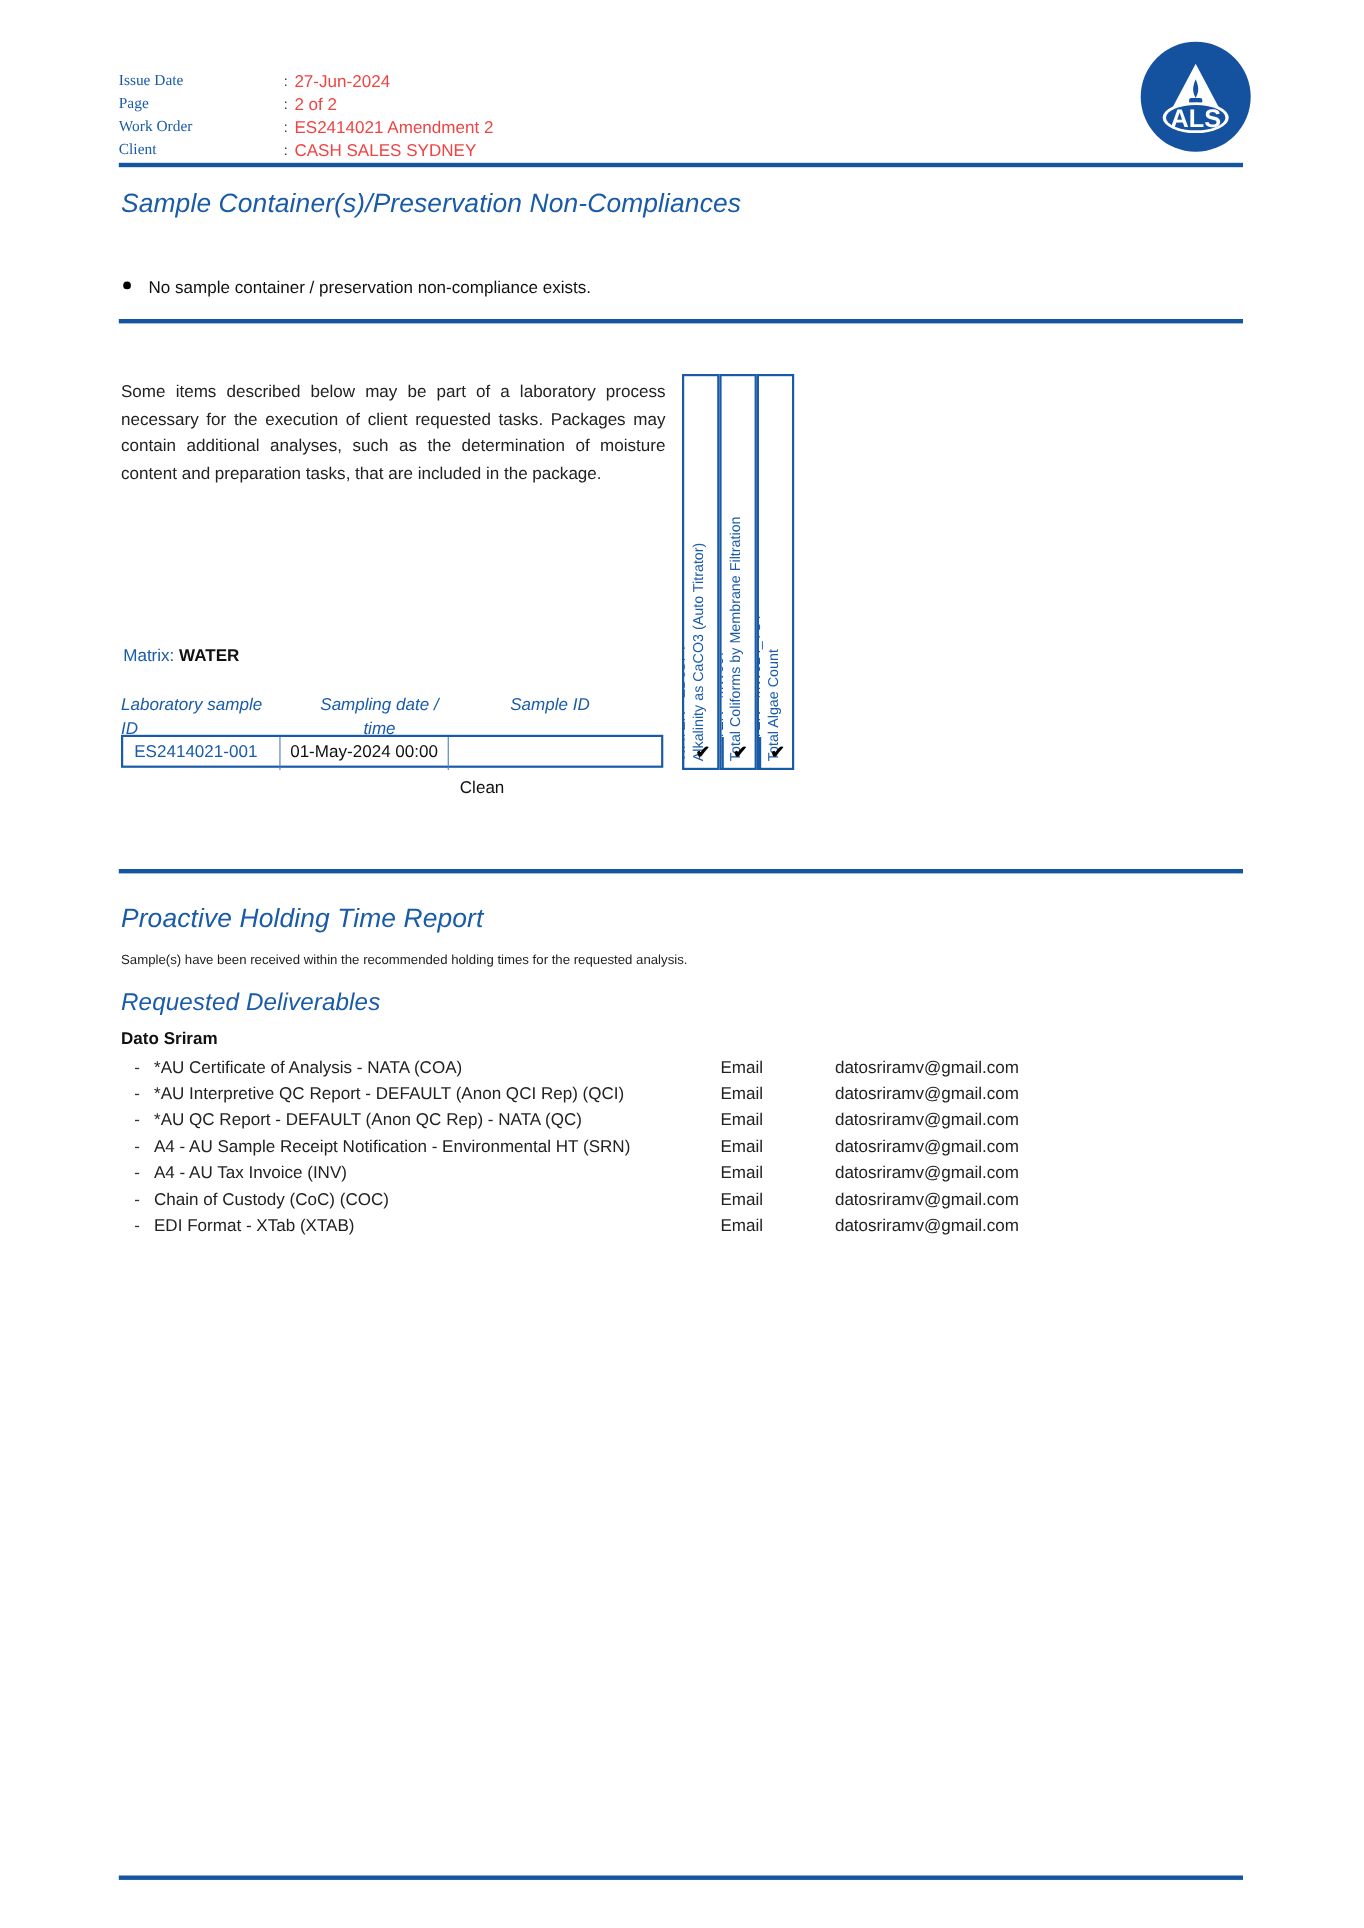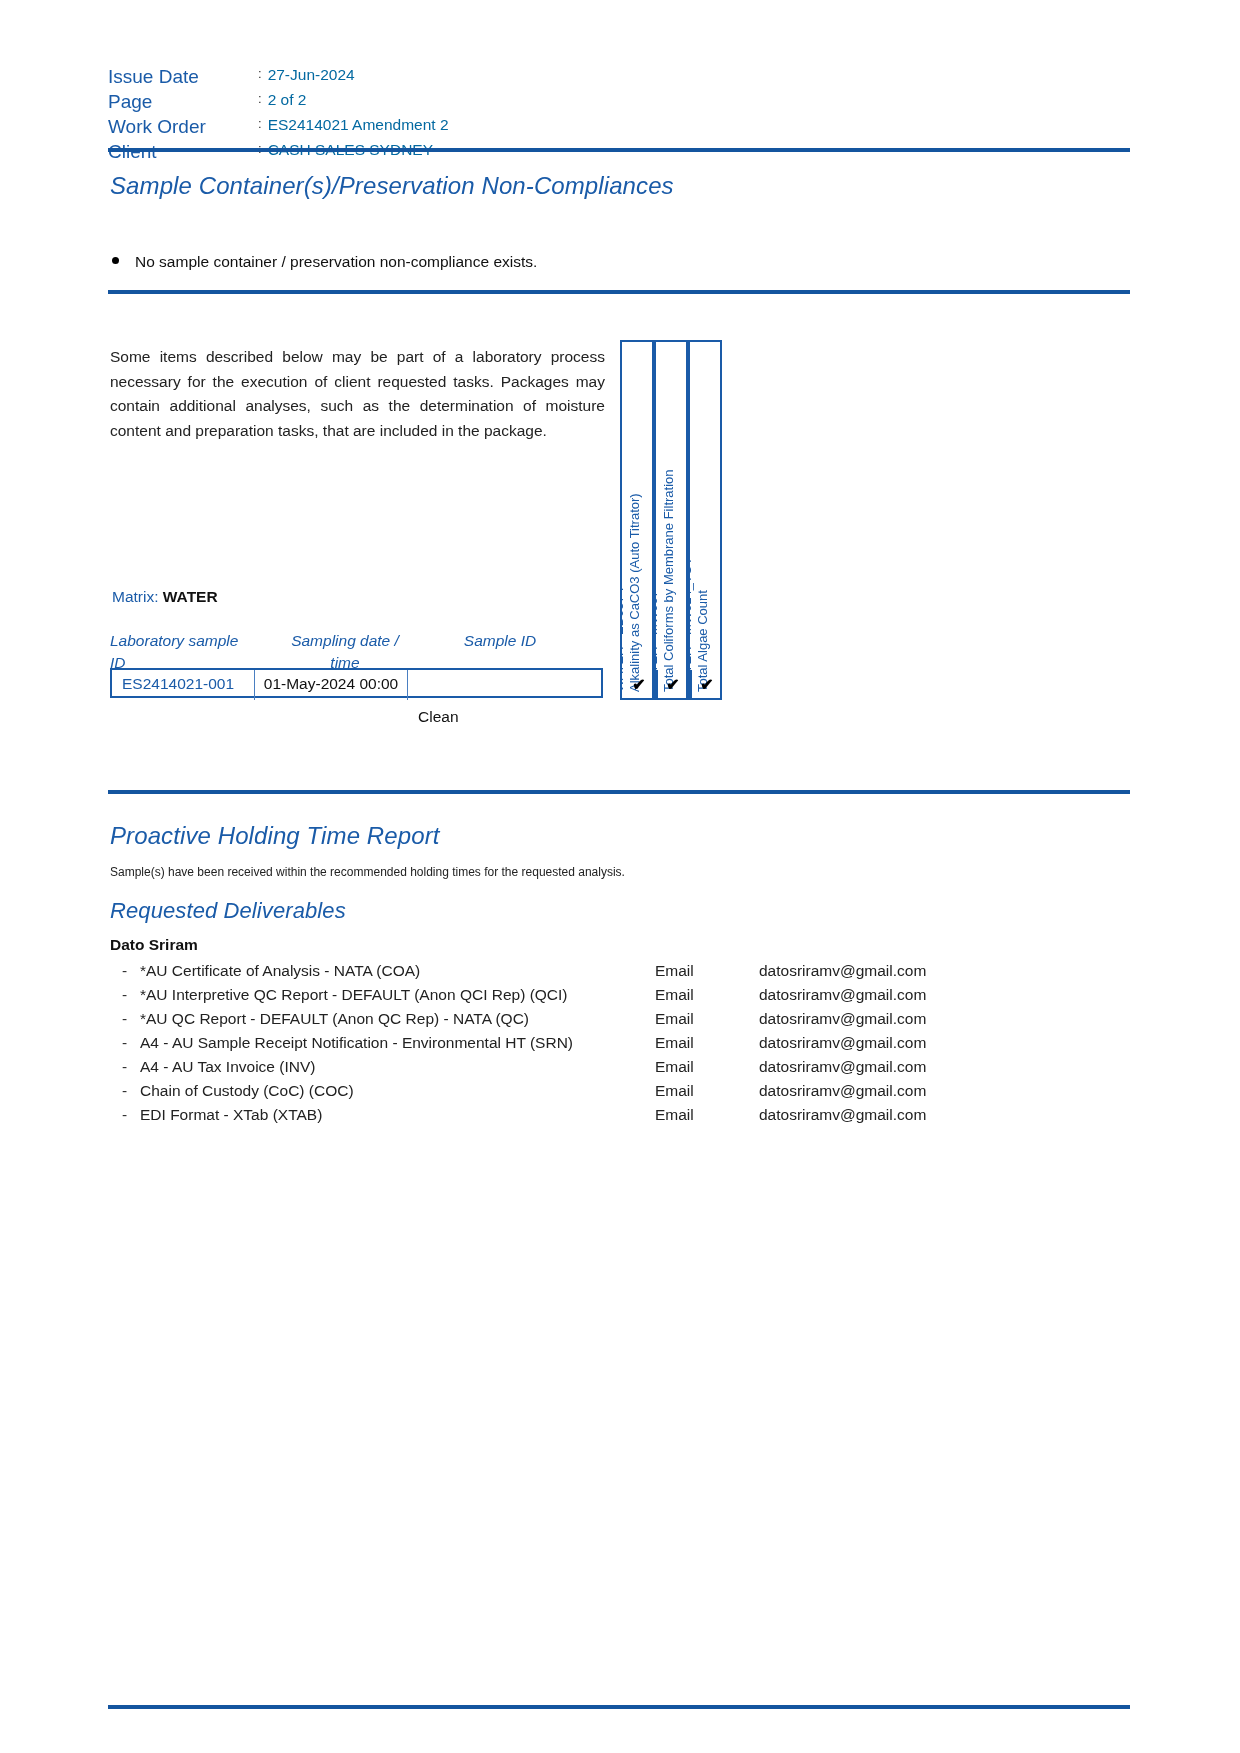--- a/index.html
+++ b/index.html
@@ -31,31 +31,32 @@
   }
   .hdr-table {
     border-collapse: collapse;
     font-size: 15.5px;
   }
   .hdr-label {
     color: #1a5ba8;
     padding: 0 0 3px 0;
     white-space: nowrap;
     vertical-align: top;
-    font-size: 19px;
+    font-size: 14px;
     width: 150px;
+    font-family: Liberation Serif, serif;
   }
   .hdr-colon {
     color: #333;
     padding: 0 6px 3px 0;
     vertical-align: top;
     font-size: 13px;
   }
   .hdr-value {
-    color: #0369a1;
+    color: #ef4444;
     padding: 0 0 3px 0;
     vertical-align: top;
     font-size: 15.5px;
     white-space: nowrap;
   }
 
   
   .logo {
     position: absolute;
     right: 102px;
@@ -263,20 +264,32 @@
       </tr>
       <tr>
         <td class="hdr-label">Client</td>
         <td class="hdr-colon">:</td>
         <td class="hdr-value">CASH SALES SYDNEY</td>
       </tr>
     </tbody>
       </table>
   </div>
 
+  <div class="logo">
+    <svg viewBox="0 0 102 102" width="102" height="102" aria-hidden="true">
+      <circle cx="51" cy="51" r="50" fill="#14519e"></circle>
+      <path d="M51 21 L77 70 L25 70 Z" fill="#ffffff"></path>
+      <path d="M51 35 C47 44 49 48 51 52 C53 48 55 44 51 35 Z" fill="#14519e"></path>
+      <rect x="45" y="52" width="12" height="5" rx="2" fill="#14519e"></rect>
+      <rect x="42" y="57" width="18" height="5" rx="2" fill="#14519e"></rect>
+      <ellipse cx="51" cy="70" rx="30" ry="14" fill="#ffffff"></ellipse>
+      <ellipse cx="51" cy="70" rx="27" ry="11.5" fill="#14519e"></ellipse>
+      <text x="51" y="78" text-anchor="middle" font-family="'Liberation Sans', sans-serif" font-size="23" font-weight="bold" fill="#ffffff">ALS</text>
+    </svg>
+  </div>
 
   <div class="rule" style="left:108px; top:148px; width:1022px;"></div>
 
   <div class="sec-h" style="left:110px; top:172px;">Sample Container(s)/Preservation Non-Compliances</div>
 
 
   <div class="bullet-line" style="left:112px; top:253px;">
     <span class="bullet-dot"></span>
     <span>No sample container / preservation non-compliance exists.</span>
   </div>

